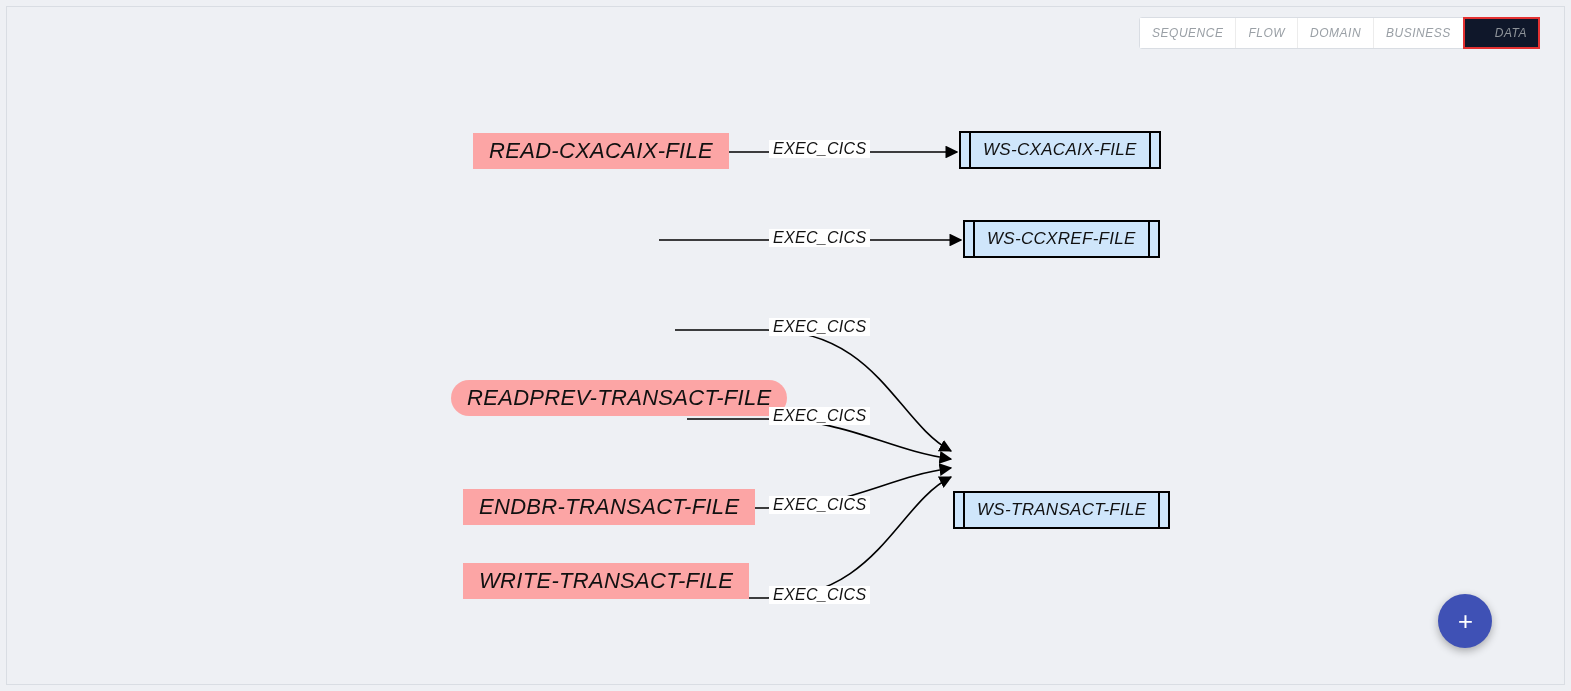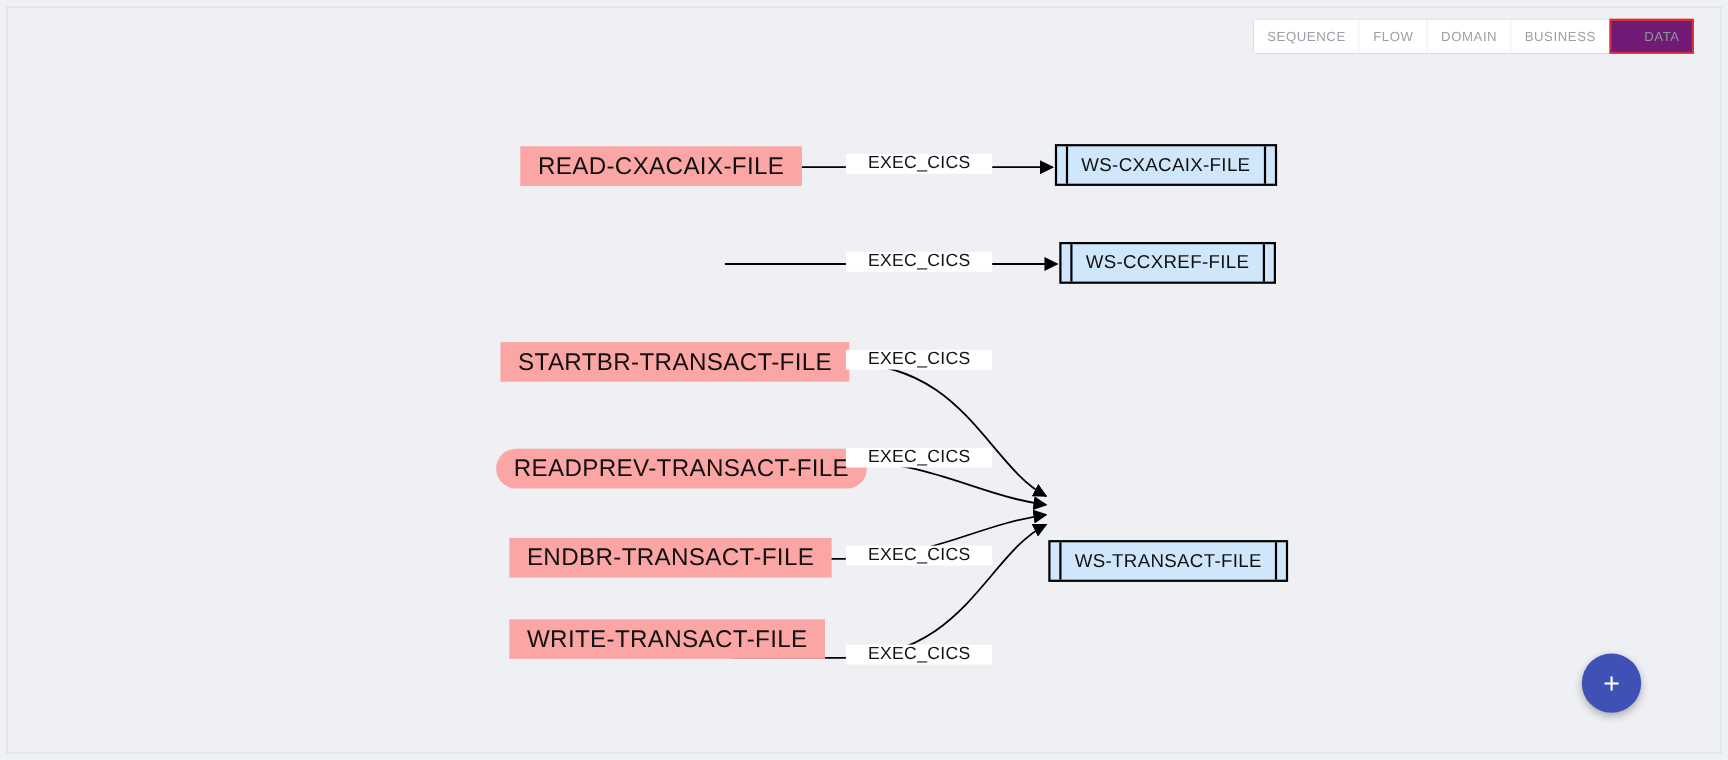--- a/index.html
+++ b/index.html
@@ -12,20 +12,21 @@
     overflow: hidden;
   }
   .container {
     position: absolute;
     left: 6px;
     top: 6px;
     right: 6px;
     bottom: 6px;
     background: #eef0f4;
     border: 1px solid #d9dde3;
+    font-style: italic;
   }
   
   .tabbar {
     position: absolute;
     top: 10px;
     right: 24px;
     display: flex;
     border: 1px solid #d9dde3;
     border-radius: 3px;
     overflow: visible;
@@ -36,21 +37,21 @@
     letter-spacing: 0.5px;
     color: #9aa0a6;
     padding: 8px 12px;
     border-right: 1px solid #ececec;
     background: #fff;
     cursor: pointer;
     user-select: none;
   }
   .tab:last-child { border-right: none; }
   .tab.active {
-    background: #701a75;
+    background: #0f172a;
     color: #8f949a;
     box-shadow: inset 0 0 0 1px #e43131, 0 0 0 1px #e43131;
     z-index: 2;
     position: relative;
     padding-left: 31px;
   }
   
   .proc-node {
     position: absolute;
     background: #fca5a5;
@@ -80,21 +81,21 @@
     border-left: 2px solid #000;
   }
   .file-node::before { left: 8px; }
   .file-node::after  { right: 8px; }
 
   .edge-label {
     position: absolute;
     background: #fff;
     font-size: 16px;
     color: #111;
-    padding: 0 20px;
+    padding: 0 4px;
     white-space: nowrap;
     letter-spacing: 0.3px;
     z-index: 3;
   }
   svg.edges {
     position: absolute;
     left: 0; top: 0;
     width: 100%;
     height: 100%;
     pointer-events: none;
@@ -140,22 +141,21 @@
         <path d="M 660 145 L 950 145" fill="none" stroke="#000" stroke-width="1.6" marker-end="url(#arrow)"></path>
         <path d="M 652 233 L 954 233" fill="none" stroke="#000" stroke-width="1.6" marker-end="url(#arrow)"></path>
         <path d="M 668 323 L 760 323 C 870 323 890 415 944 444" fill="none" stroke="#000" stroke-width="1.6" marker-end="url(#arrow)"></path>
         <path d="M 680 412 L 760 412 C 840 412 880 443 944 452" fill="none" stroke="#000" stroke-width="1.6" marker-end="url(#arrow)"></path>
         <path d="M 664 501 L 760 501 C 840 501 880 470 944 461" fill="none" stroke="#000" stroke-width="1.6" marker-end="url(#arrow)"></path>
         <path d="M 660 591 L 760 591 C 870 591 890 497 944 470" fill="none" stroke="#000" stroke-width="1.6" marker-end="url(#arrow)"></path>
       </g>
   </svg>
 
   <div class="proc-node" style="left:466px; top:126px;">READ-CXACAIX-FILE</div>
-  <div class="proc-node" style="left:448px; top:304px;">STARTBR-TRANSACT-FILE</div>
-  <div class="proc-node" style="left:444px; top:401px;border-radius:18px;">READPREV-TRANSACT-FILE</div>
+  <div class="proc-node" style="left:444px; top:373px;border-radius:18px;">READPREV-TRANSACT-FILE</div>
   <div class="proc-node" style="left:456px; top:482px;">ENDBR-TRANSACT-FILE</div>
   <div class="proc-node" style="left:456px; top:556px;text-align:center;">WRITE-TRANSACT-FILE</div>
 
   <div class="file-node" style="left:952px; top:124px;">WS-CXACAIX-FILE</div>
   <div class="file-node" style="left:956px; top:213px;">WS-CCXREF-FILE</div>
   <div class="file-node" style="left:946px; top:436px;margin-top:48px;">WS-TRANSACT-FILE</div>
 
   <div id="edge-labels">
       <div class="edge-label" style="left: 762px; top: 133px;">EXEC_CICS</div>
       <div class="edge-label" style="left: 762px; top: 222px;">EXEC_CICS</div>

